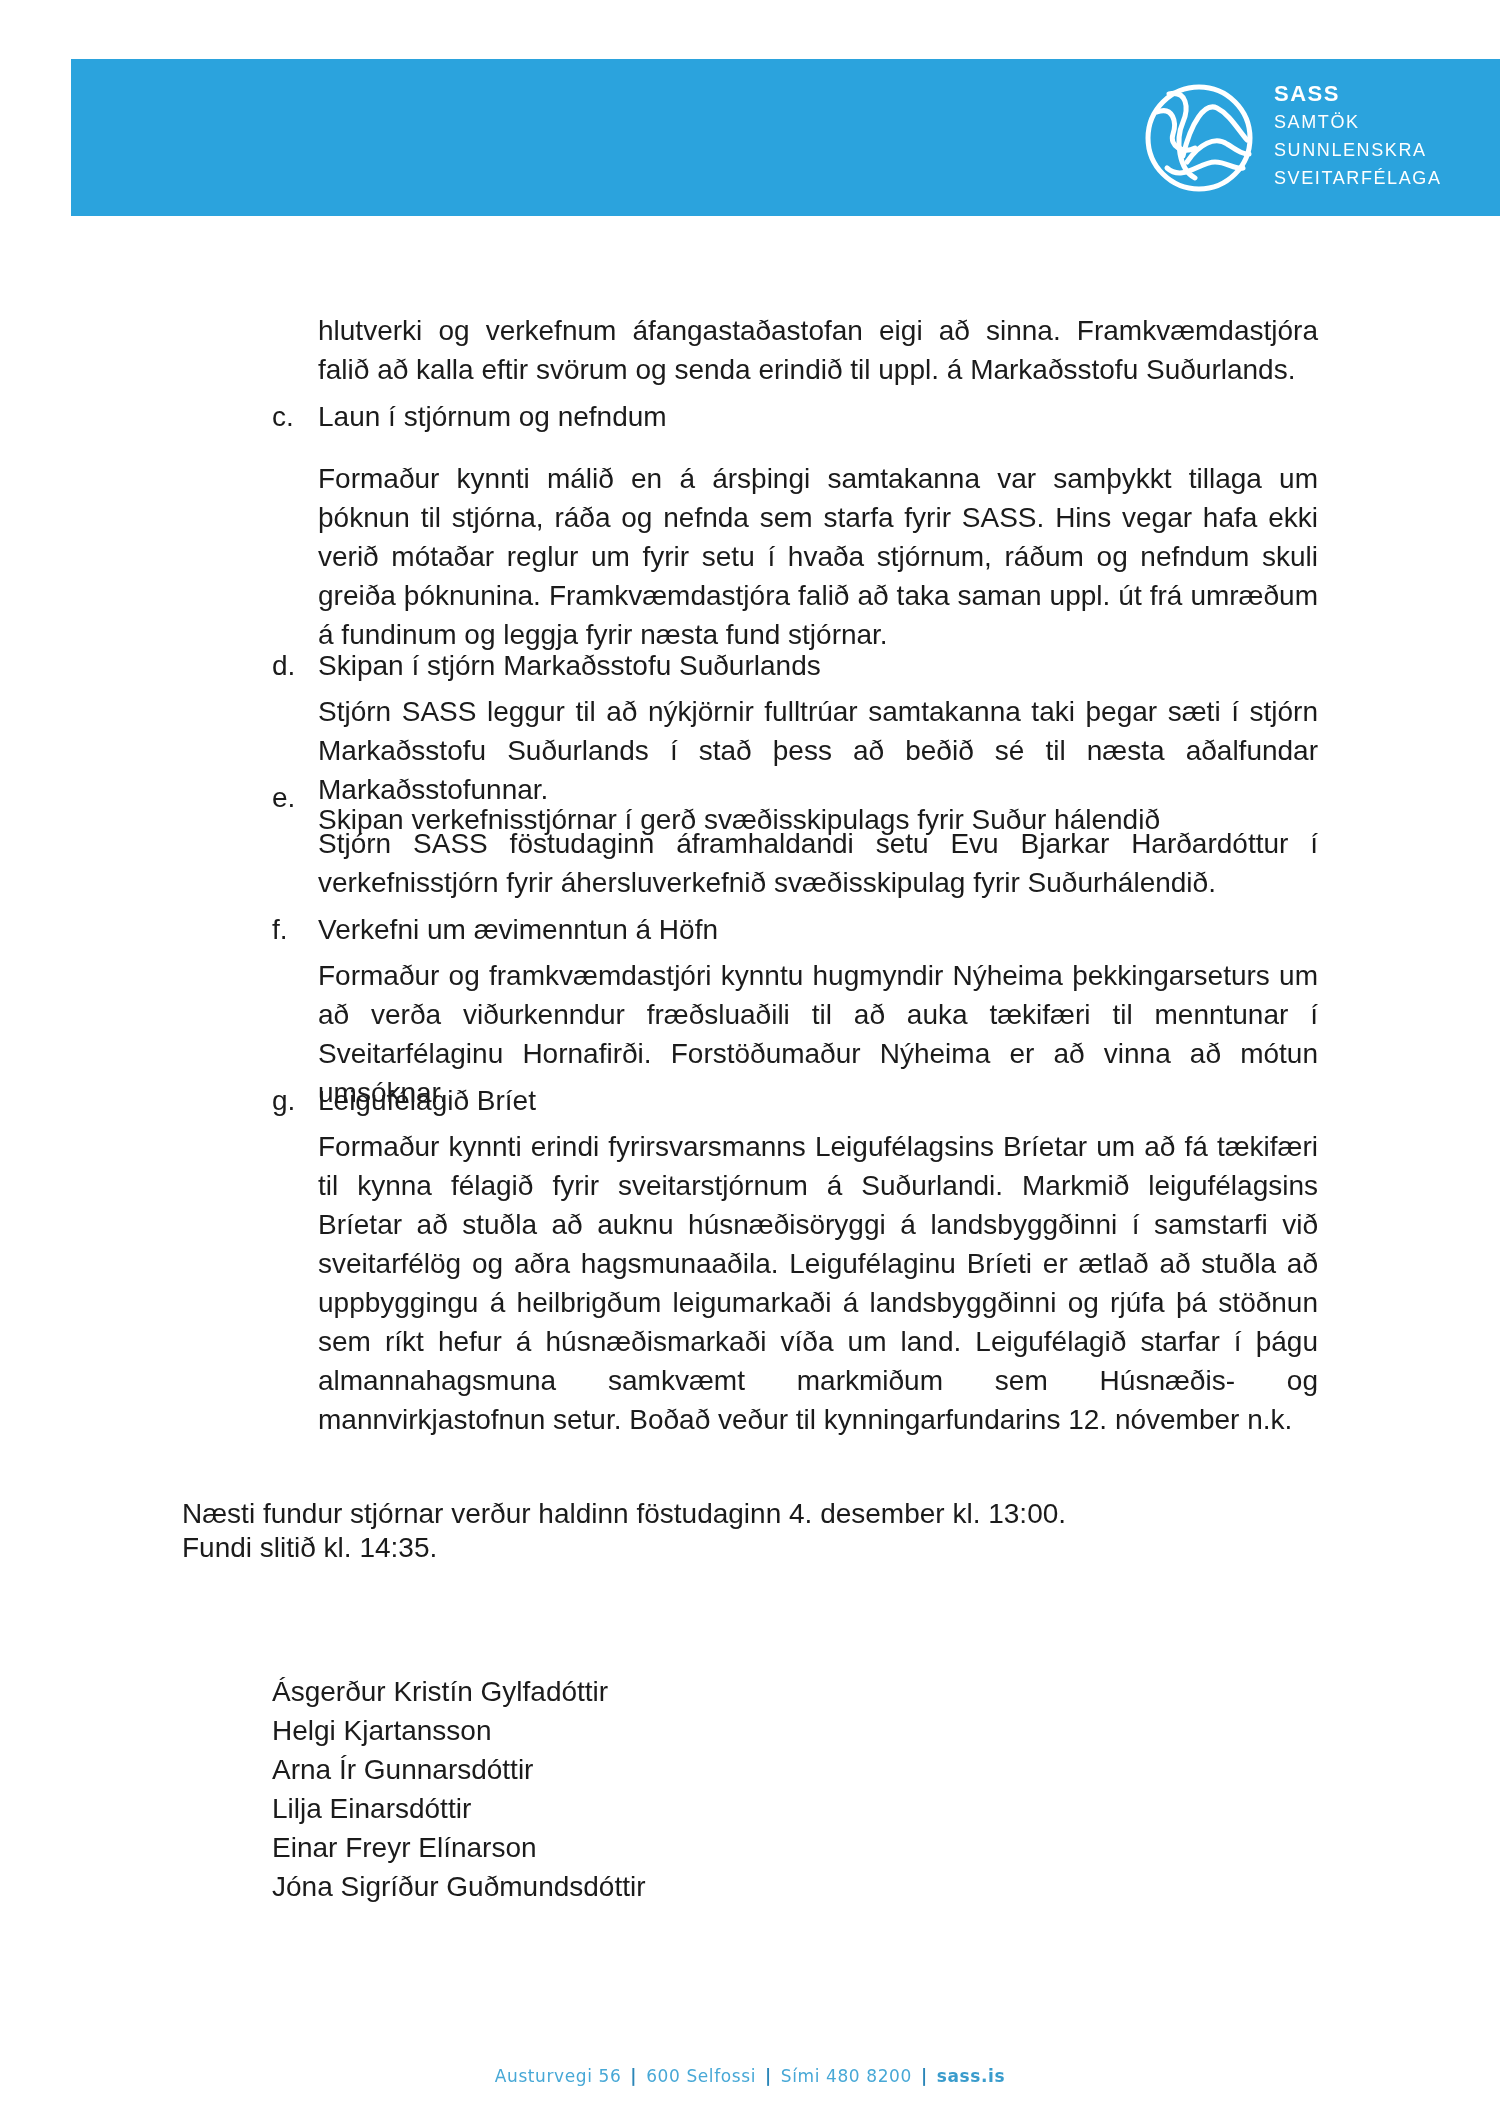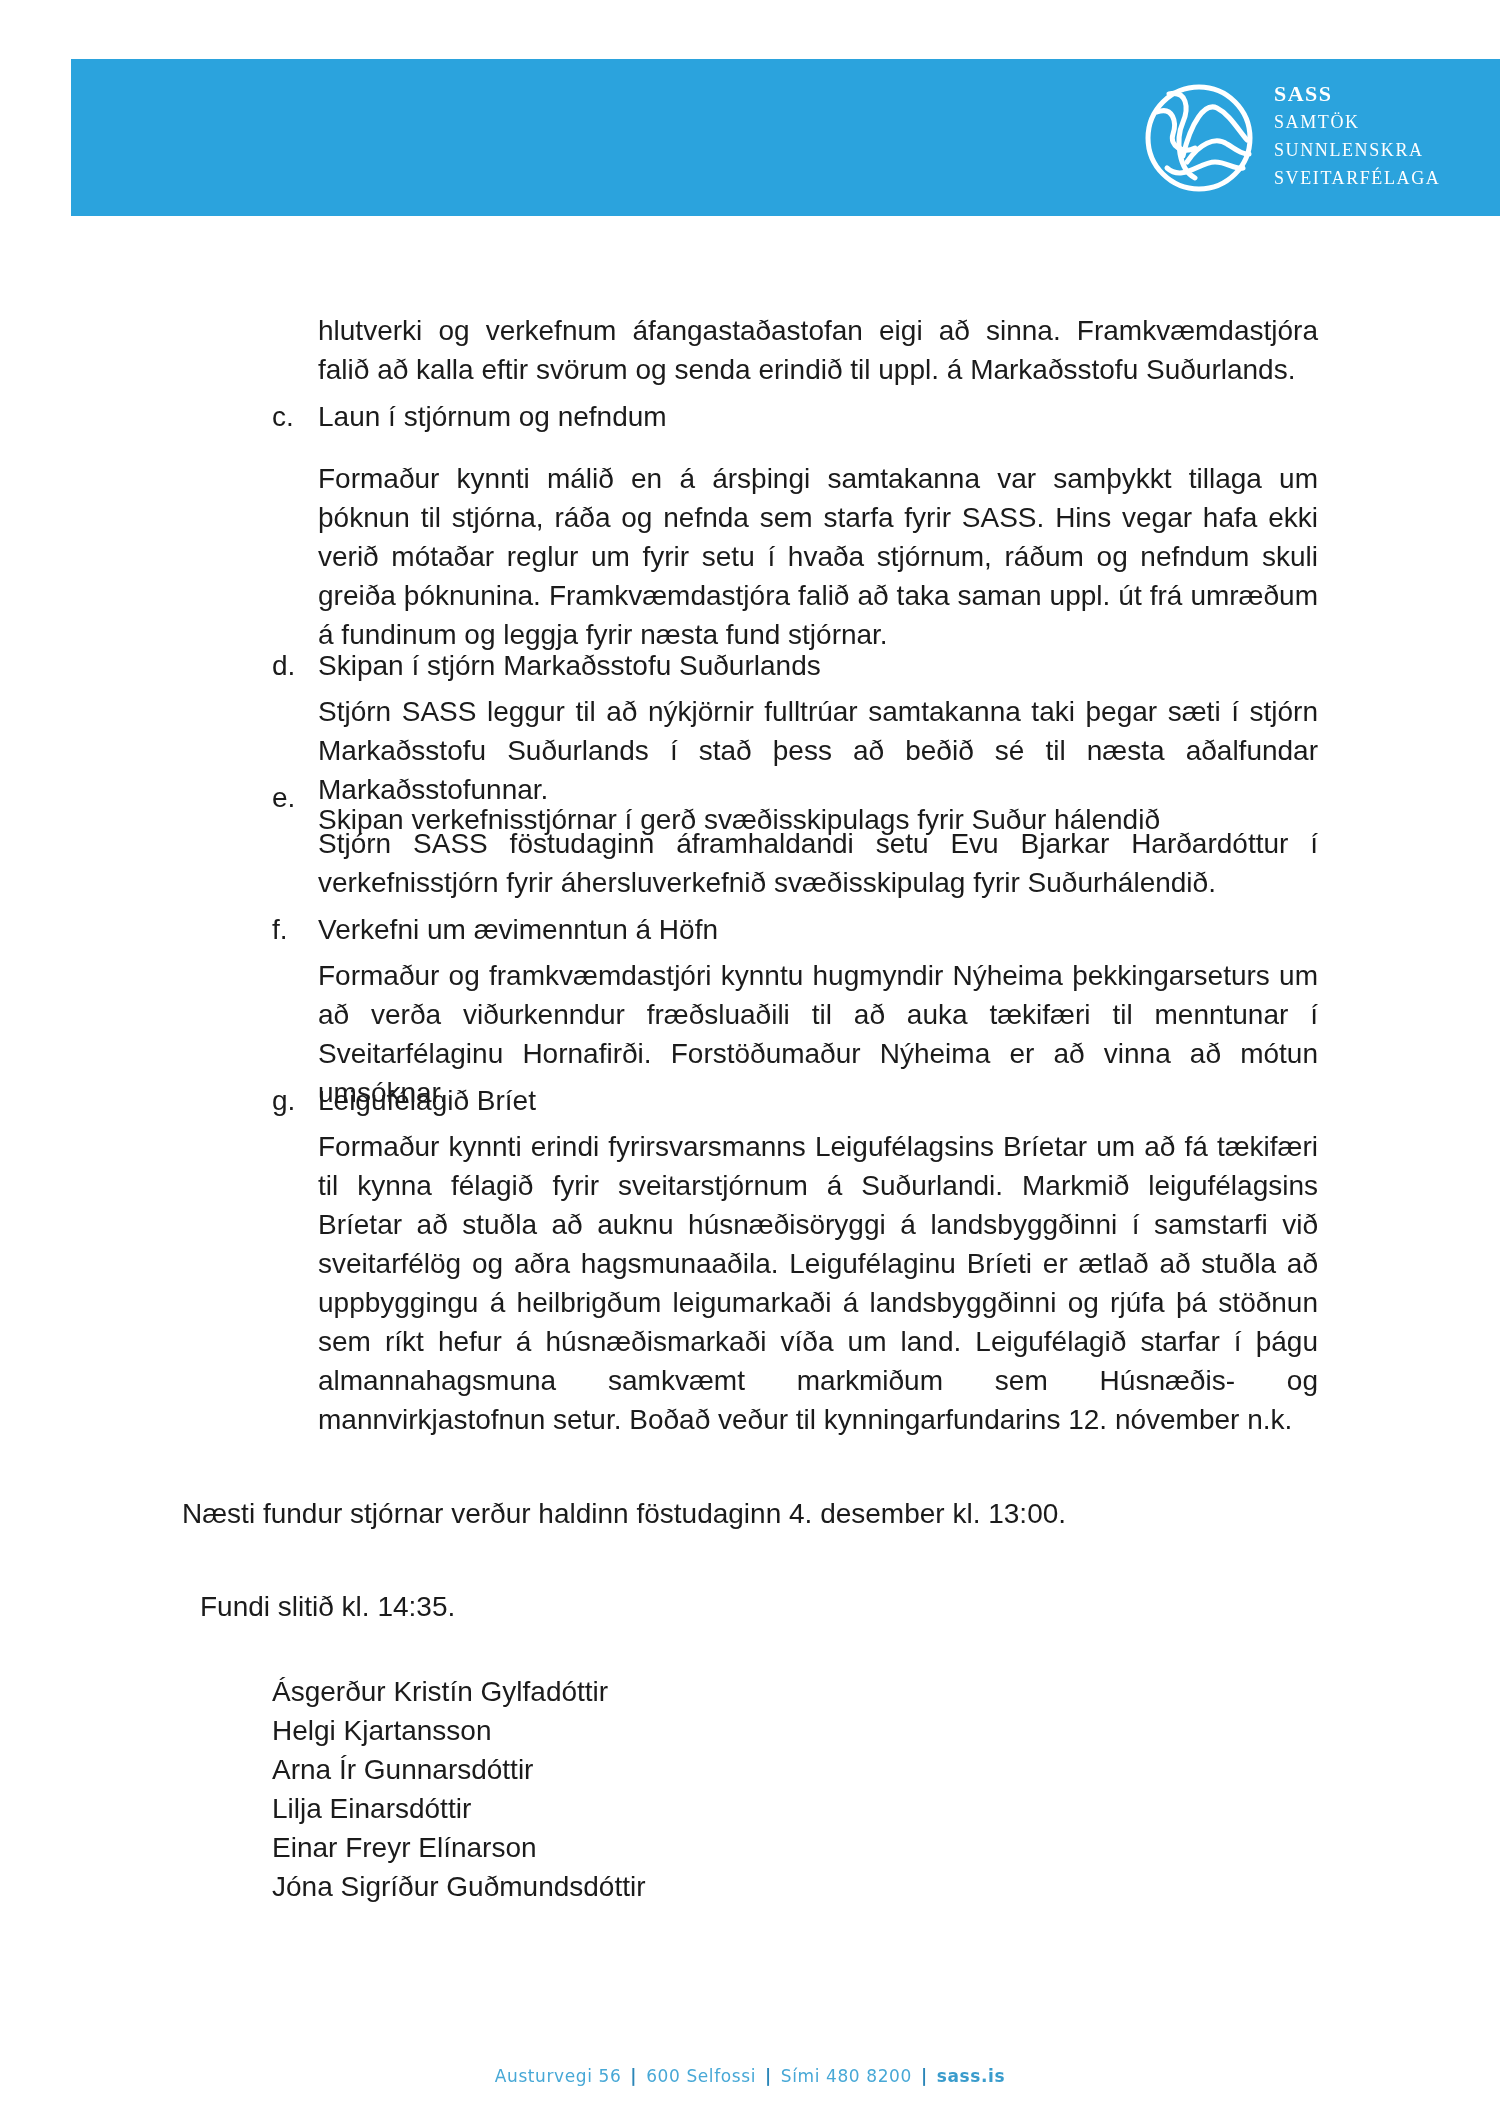--- a/index.html
+++ b/index.html
@@ -1,20 +1,20 @@
 <!DOCTYPE html>
 <html><head>
 <meta charset="utf-8">
 <style>
   html, body { margin: 0; padding: 0; background: #ffffff; }
   body { width: 1500px; height: 2123px; position: relative; overflow: hidden;
          font-family: "Liberation Sans", sans-serif; color: #1a1a1a; }
   .header { position: absolute; left: 71px; top: 59px; width: 1429px; height: 157px; background: #2ba3dd; }
   .logo { position: absolute; left: 1143px; top: 82px; width: 112px; height: 112px; }
-  .brand { position: absolute; left: 1274px; top: 80px; color: #ffffff; font-family: Liberation Serif, serif; }
+  .brand { position: absolute; left: 1274px; top: 80px; color: #ffffff; font-family: Liberation Sans, sans-serif; }
   .brand .b1 { font-size: 22px; font-weight: bold; letter-spacing: 1.5px; line-height: 28px; height: 28px; }
   .brand .bl { font-size: 18px; letter-spacing: 1.6px; line-height: 28px; height: 28px; }
   .content { position: absolute; left: 0; top: 0; width: 1500px; }
   .txt { font-family: "Liberation Sans", sans-serif; font-size: 28px; color: #1b1b1b; }
   .para { position: absolute; left: 318px; width: 1000px; line-height: 39px; text-align: justify; }
   .heading { position: absolute; left: 318px; width: 1000px; line-height: 39px; }
   .label { position: absolute; left: 272px; line-height: 39px; }
   .plain { position: absolute; left: 182px; line-height: 39px; }
   .names { position: absolute; left: 272px; top: 1672px; line-height: 39px; }
   .footer { position: absolute; left: 0; width: 1500px; top: 2066px; text-align: center;
@@ -62,21 +62,21 @@
 
   <div class="txt label" style="top:910px;">f.</div>
   <div class="txt heading" style="top:910px;">Verkefni um ævimenntun á Höfn</div>
   <div class="txt para" style="top:956px;">Formaður og framkvæmdastjóri kynntu hugmyndir Nýheima þekkingarseturs um að verða viðurkenndur fræðsluaðili til að auka tækifæri til menntunar í Sveitarfélaginu Hornafirði. Forstöðumaður Nýheima er að vinna að mótun umsóknar.</div>
 
   <div class="txt label" style="top:1081px;">g.</div>
   <div class="txt heading" style="top:1081px;">Leigufélagið Bríet</div>
   <div class="txt para" style="top:1127px;">Formaður kynnti erindi fyrirsvarsmanns Leigufélagsins Bríetar um að fá tækifæri til kynna félagið fyrir sveitarstjórnum á Suðurlandi. Markmið leigufélagsins Bríetar að stuðla að auknu húsnæðisöryggi á landsbyggðinni í samstarfi við sveitarfélög og aðra hagsmunaaðila. Leigufélaginu Bríeti er ætlað að stuðla að uppbyggingu á heilbrigðum leigumarkaði á landsbyggðinni og rjúfa þá stöðnun sem ríkt hefur á húsnæðismarkaði víða um land. Leigufélagið starfar í þágu almannahagsmuna samkvæmt markmiðum sem Húsnæðis- og mannvirkjastofnun setur. Boðað veður til kynningarfundarins 12. nóvember n.k.</div>
 
   <div class="txt plain" style="top:1494px;">Næsti fundur stjórnar verður haldinn föstudaginn 4. desember kl. 13:00.</div>
-  <div class="txt plain" style="top:1587px;margin-left:18px;">Fundi slitið kl. 14:35.</div>
+  <div class="txt plain" style="top:1528px;">Fundi slitið kl. 14:35.</div>
 
   <div class="txt names">
     <div>Ásgerður Kristín Gylfadóttir</div>
     <div>Helgi Kjartansson</div>
     <div>Arna Ír Gunnarsdóttir</div>
     <div>Lilja Einarsdóttir</div>
     <div>Einar Freyr Elínarson</div>
     <div>Jóna Sigríður Guðmundsdóttir</div>
   </div>
 </div>

